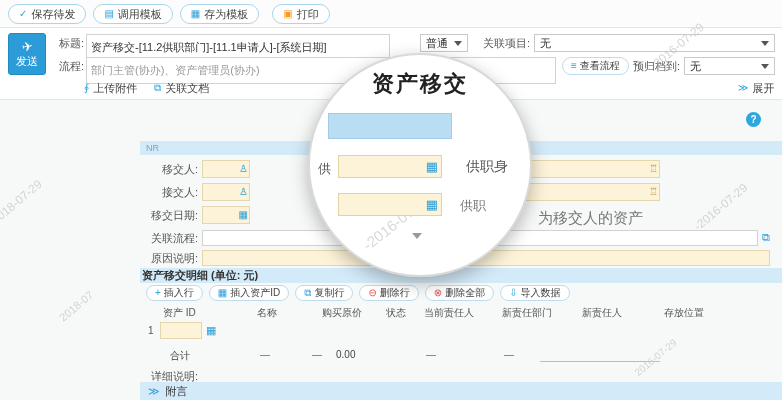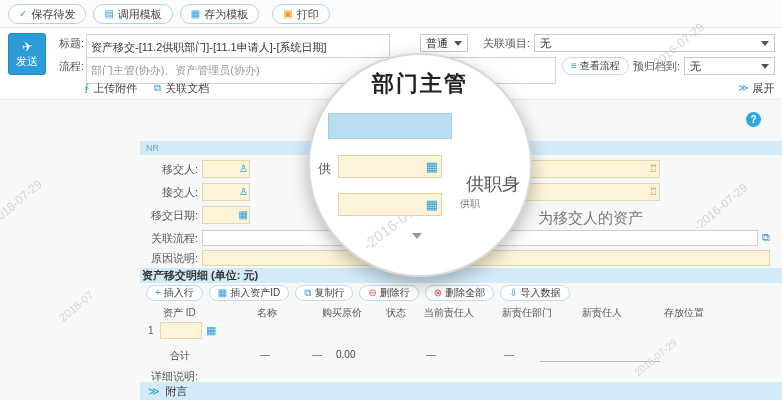--- a/index.html
+++ b/index.html
@@ -226,28 +226,28 @@
     <span>附言</span>
   </div>
 
   <span class="wm" style="left:648px; top:38px; font-size:12px;">2016-07-29</span>
   <span class="wm" style="left:688px; top:200px; font-size:12px;">-2016-07-29</span>
   <span class="wm" style="left:-14px; top:195px; font-size:12px;">2018-07-29</span>
   <span class="wm" style="left:56px; top:300px; font-size:11px;">2018-07</span>
   <span class="wm" style="left:630px; top:352px; font-size:10px;">2016-07-29</span>
 
   <div class="mag">
-    <div class="mtitle">部门主管</div>
+    <div class="mtitle">资产移交</div>
     <div class="mbluebox"></div>
     <span class="mlab" style="left:8px; top:105px;">供</span>
     <div class="mfield" style="left:28px; top:100px; width:104px; height:23px;">
       <span class="mcal">▦</span>
     </div>
-    <span class="mtext" style="left:156px; top:117px; font-size:18px;">供职身</span>
+    <span class="mtext" style="left:156px; top:103px; font-size:14px;">供职身</span>
     <div class="mfield" style="left:28px; top:138px; width:104px; height:23px;">
       <span class="mcal">▦</span>
     </div>
-    <span class="mtext" style="left:150px; top:142px; font-size:10px; color:#777;">供职</span>
+    <span class="mtext" style="left:150px; top:142px; font-size:13px; color:#777;">供职</span>
     <div class="mcaret"></div>
     <span class="mwm">-2016-07-29</span>
   </div>
 
 </div>
 
 </body></html>

